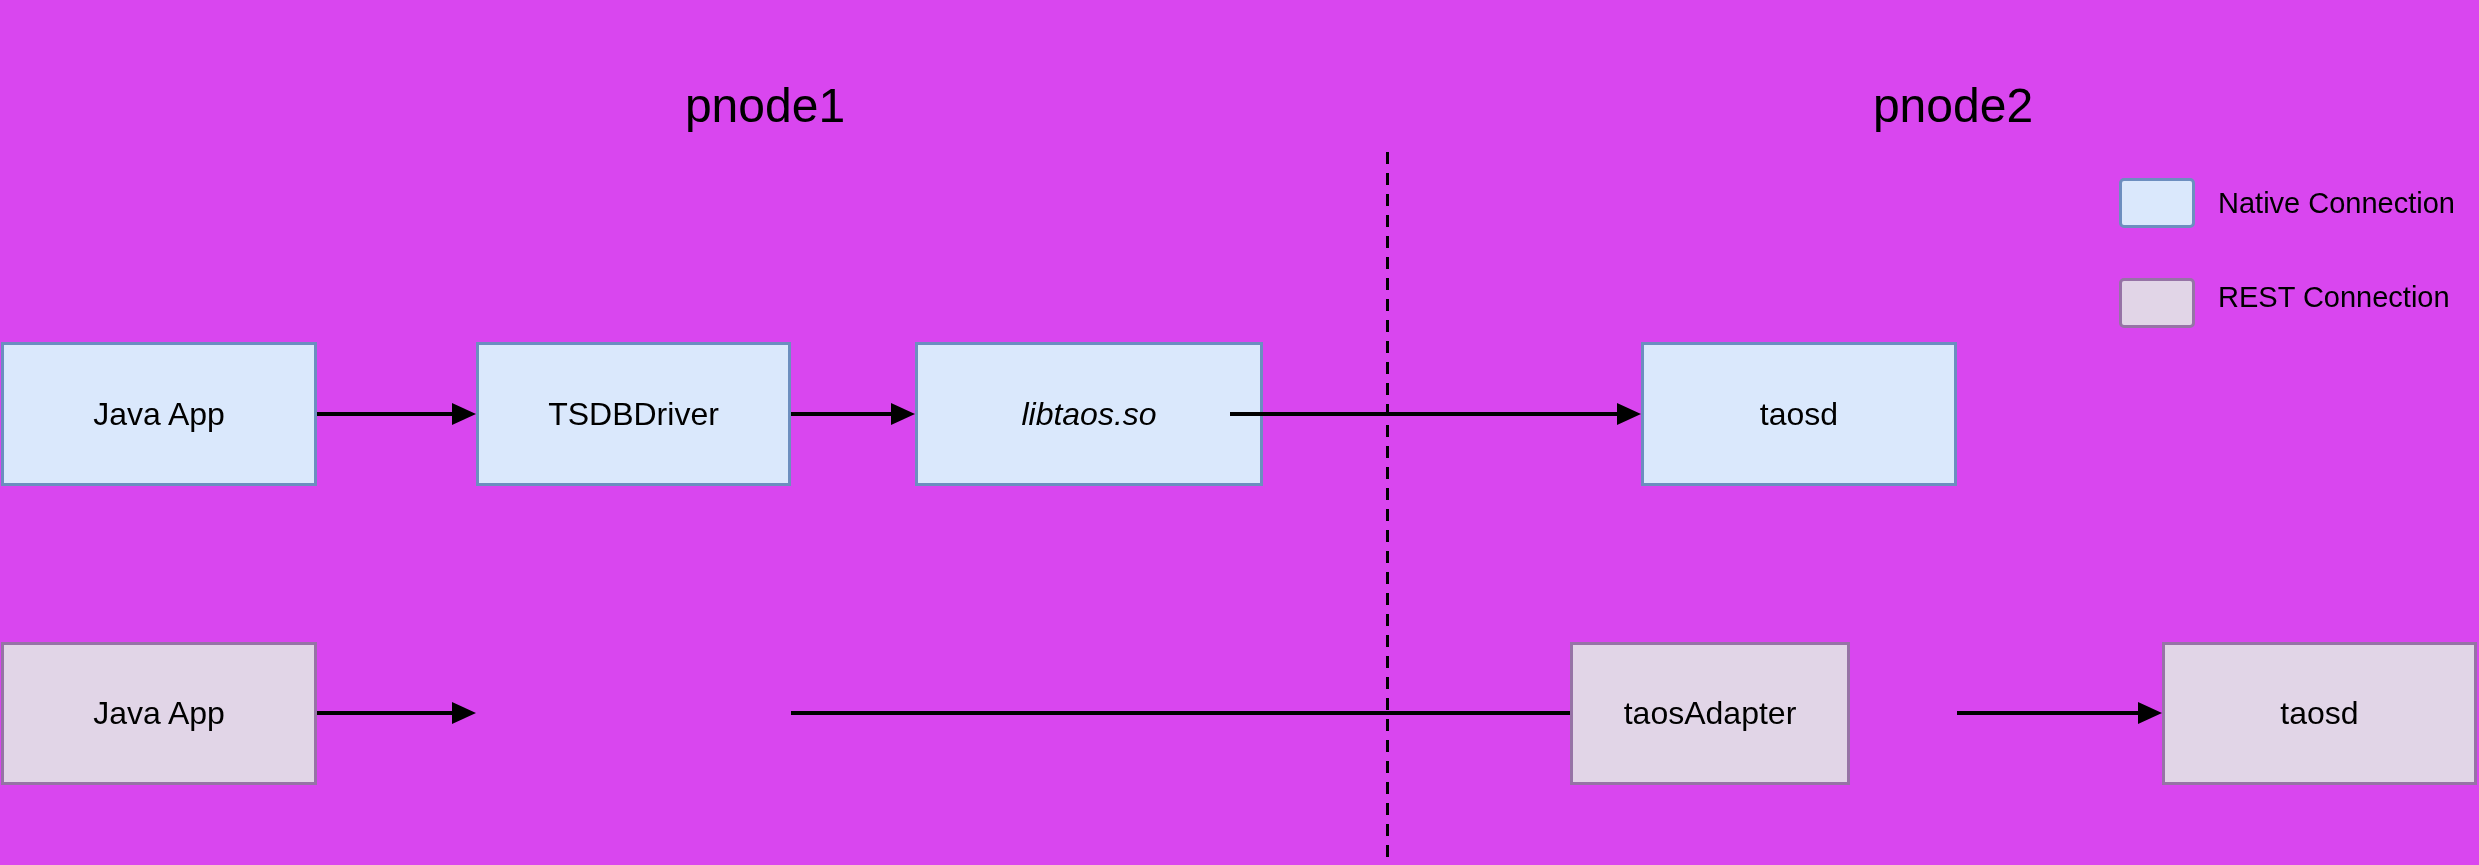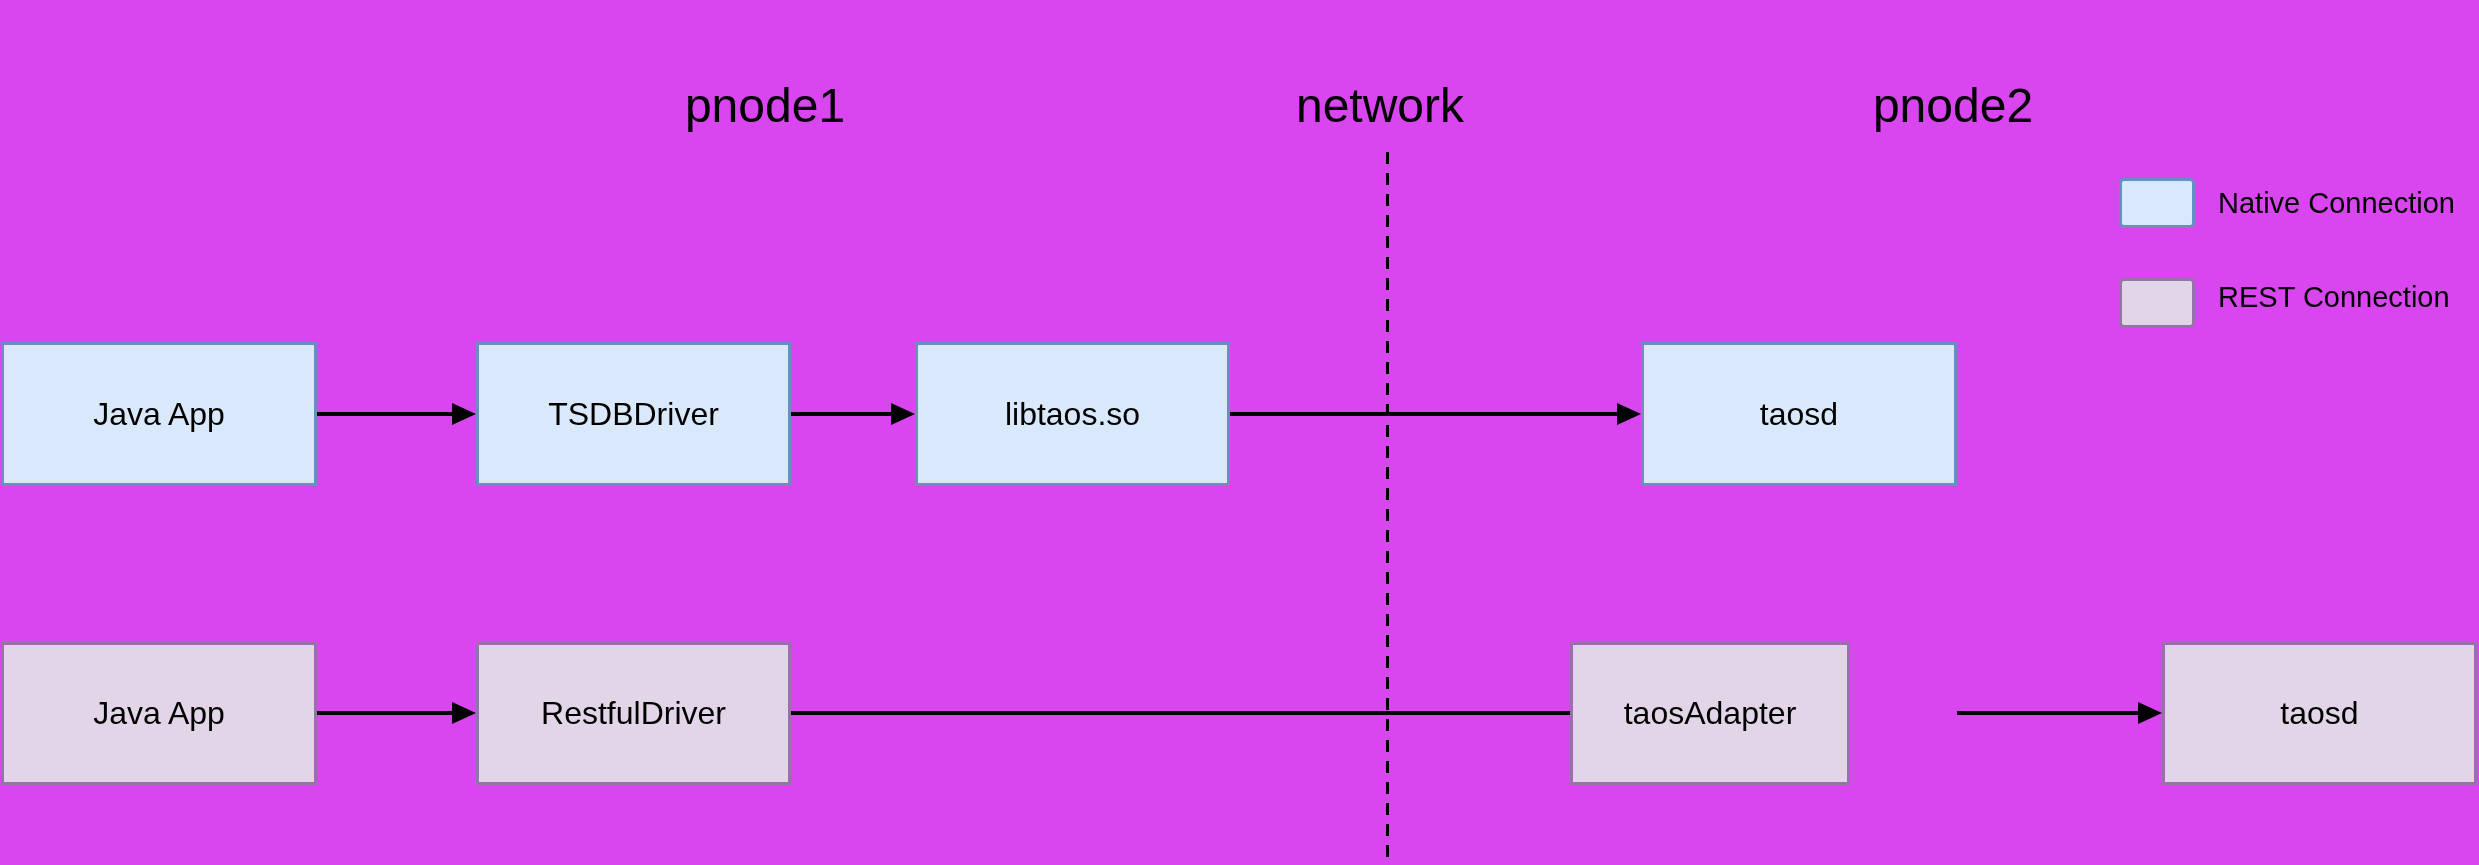--- a/index.html
+++ b/index.html
@@ -54,21 +54,21 @@
     border: 3px solid;
   }
   .node.native { background: #dae8fc; border-color: #6c8ebf; }
   .node.rest   { background: #e1d5e7; border-color: #9673a6; }
 
   .row1 { top: 342px; height: 144px; }
   .row2 { top: 642px; height: 143px; }
 
   .n-java1   { left: 1px;    width: 316px; }
   .n-tsdb    { left: 476px;  width: 315px; }
-  .n-libtaos { left: 915px;  width: 315px; }
+  .n-libtaos { left: 915px;  width: 348px; font-style: italic; }
   .n-taosd1  { left: 1641px; width: 316px; }
 
   .n-java2    { left: 1px;    width: 316px; }
   .n-restful  { left: 476px;  width: 315px; }
   .n-adapter  { left: 1570px; width: 280px; }
   .n-taosd2   { left: 2162px; width: 315px; }
 
   
   .arrow { position: absolute; height: 22px; }
   .arrow .shaft {
@@ -116,21 +116,20 @@
   }
   .legend-label.native { top: 186px; }
   .legend-label.rest   { top: 280px; }
 </style>
 </head>
 <body>
 
 <div class="canvas">
 
   <div class="col-title title-pnode1">pnode1</div>
-  <div class="col-title title-network">network</div>
   <div class="col-title title-pnode2">pnode2</div>
 
   <div class="boundary"></div>
 
   <div class="swatch native"></div>
   <div class="legend-label native">Native Connection</div>
   <div class="swatch rest"></div>
   <div class="legend-label rest">REST Connection</div>
 
   <div class="node native row1 n-java1">
@@ -158,23 +157,20 @@
     <span>taosd</span>
   </div>
 
   <div class="node rest row2 n-java2">
     <span>Java App</span>
   </div>
   <div class="arrow ar2 a-4">
     <div class="shaft"></div>
     <div class="head"></div>
   </div>
-  <div class="node rest row2 n-restful">
-    <span>RestfulDriver</span>
-  </div>
   <div class="arrow ar2 a-5">
     <div class="shaft"></div>
     <div class="head"></div>
   </div>
   <div class="node rest row2 n-adapter">
     <span>taosAdapter</span>
   </div>
   <div class="arrow ar2 a-6">
     <div class="shaft"></div>
     <div class="head"></div>

